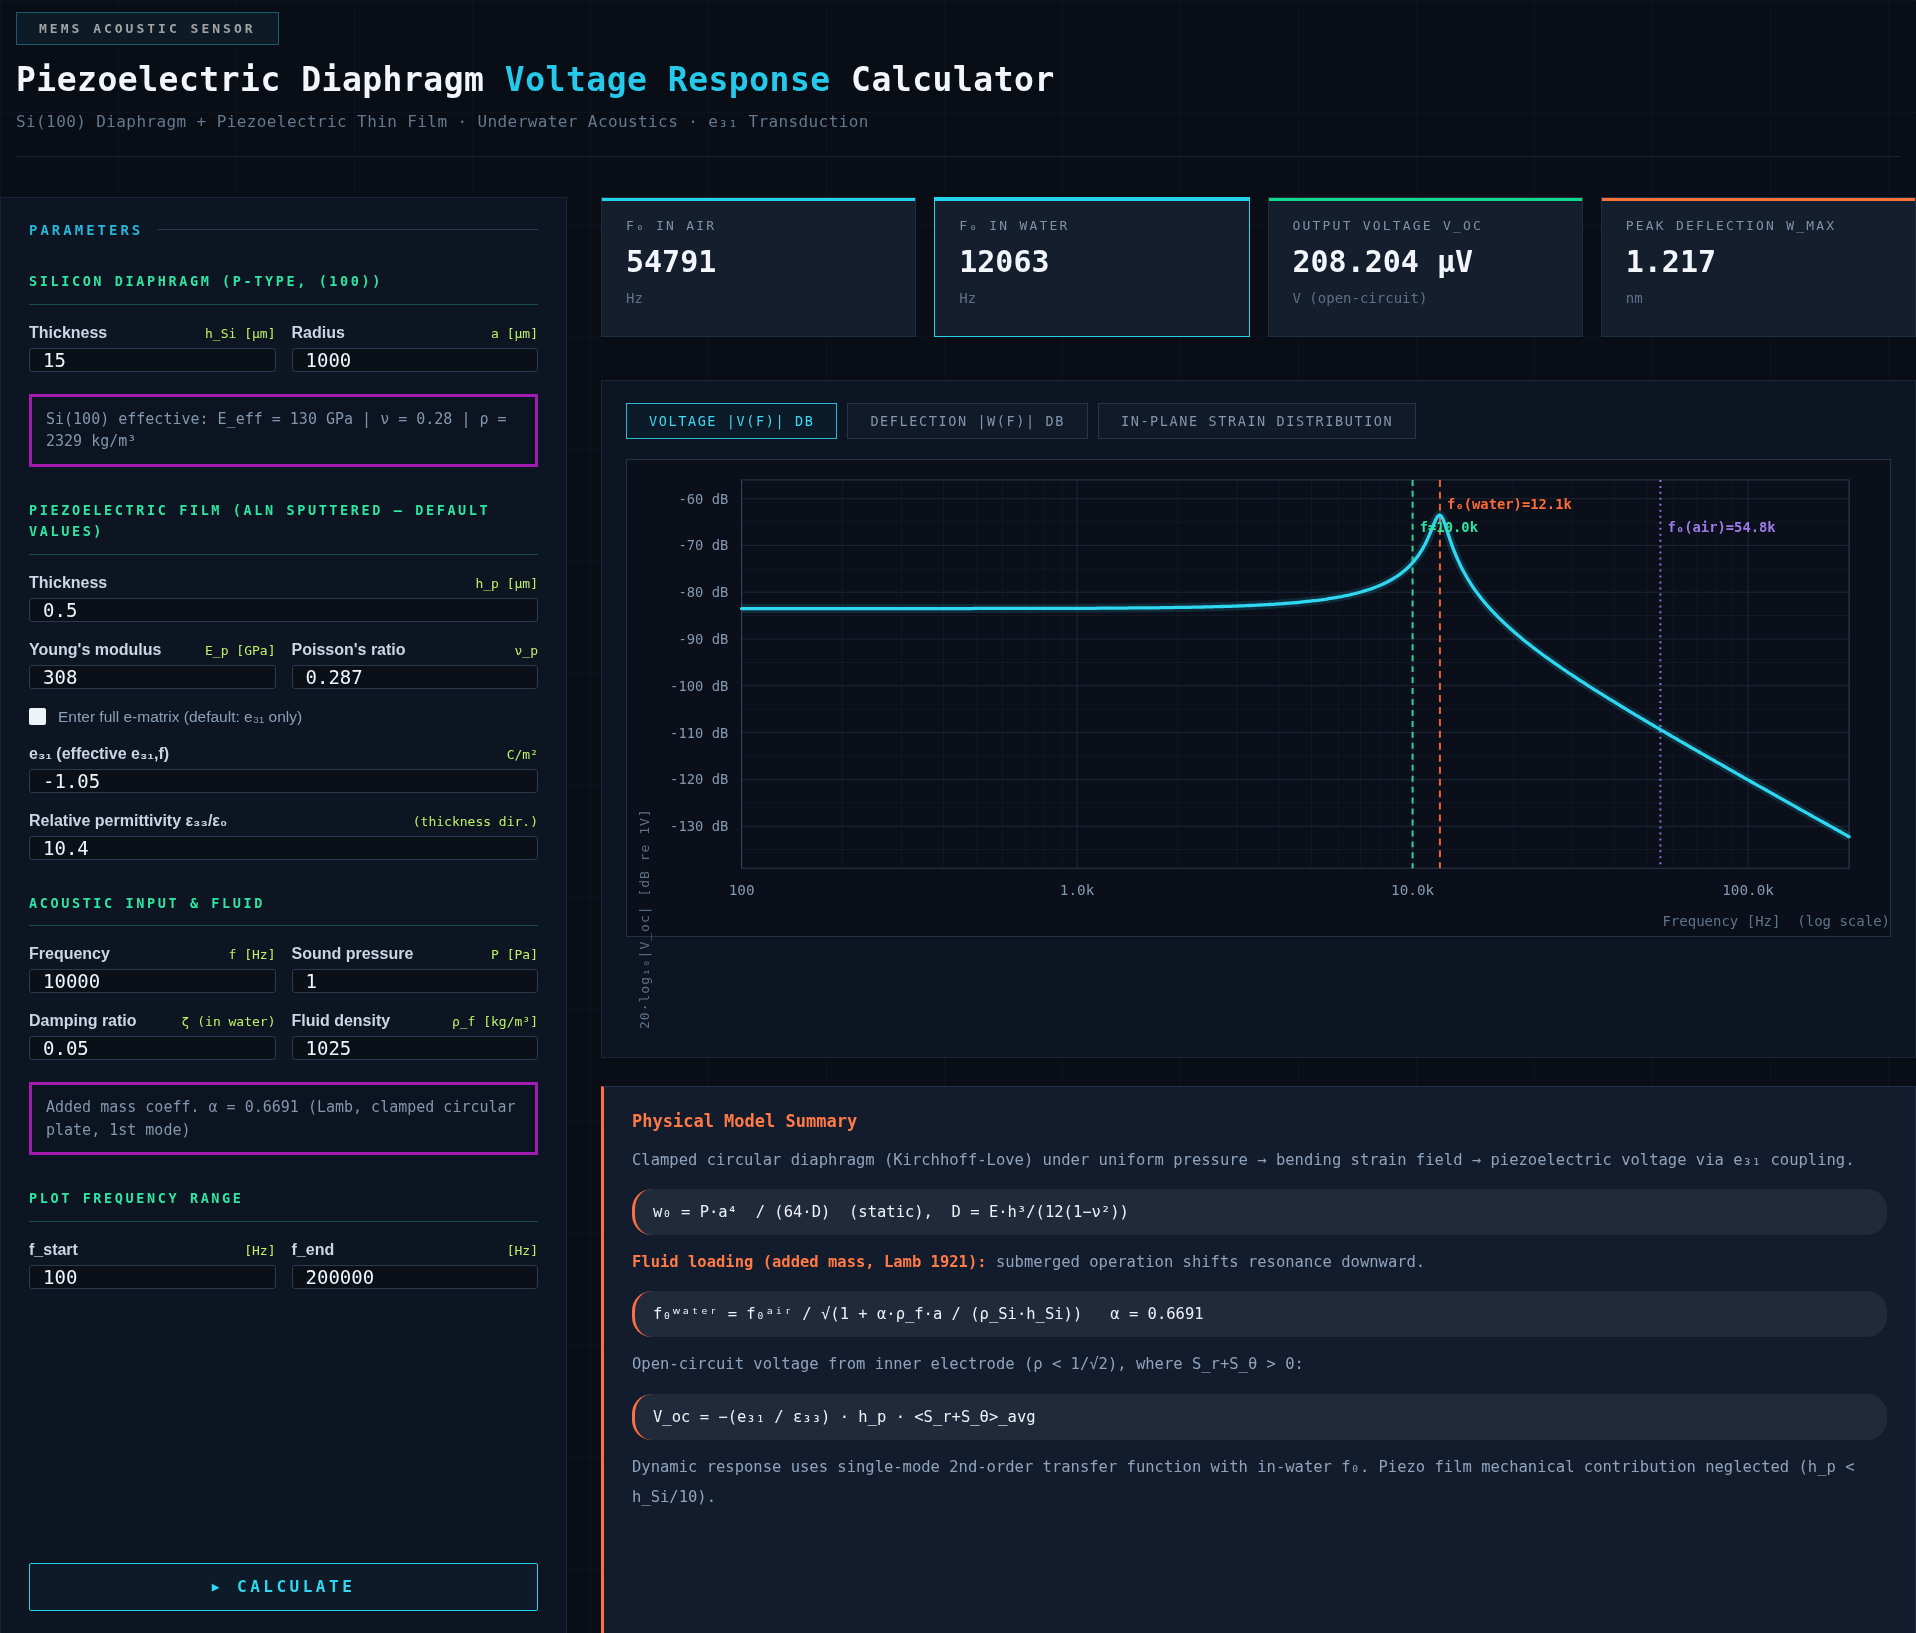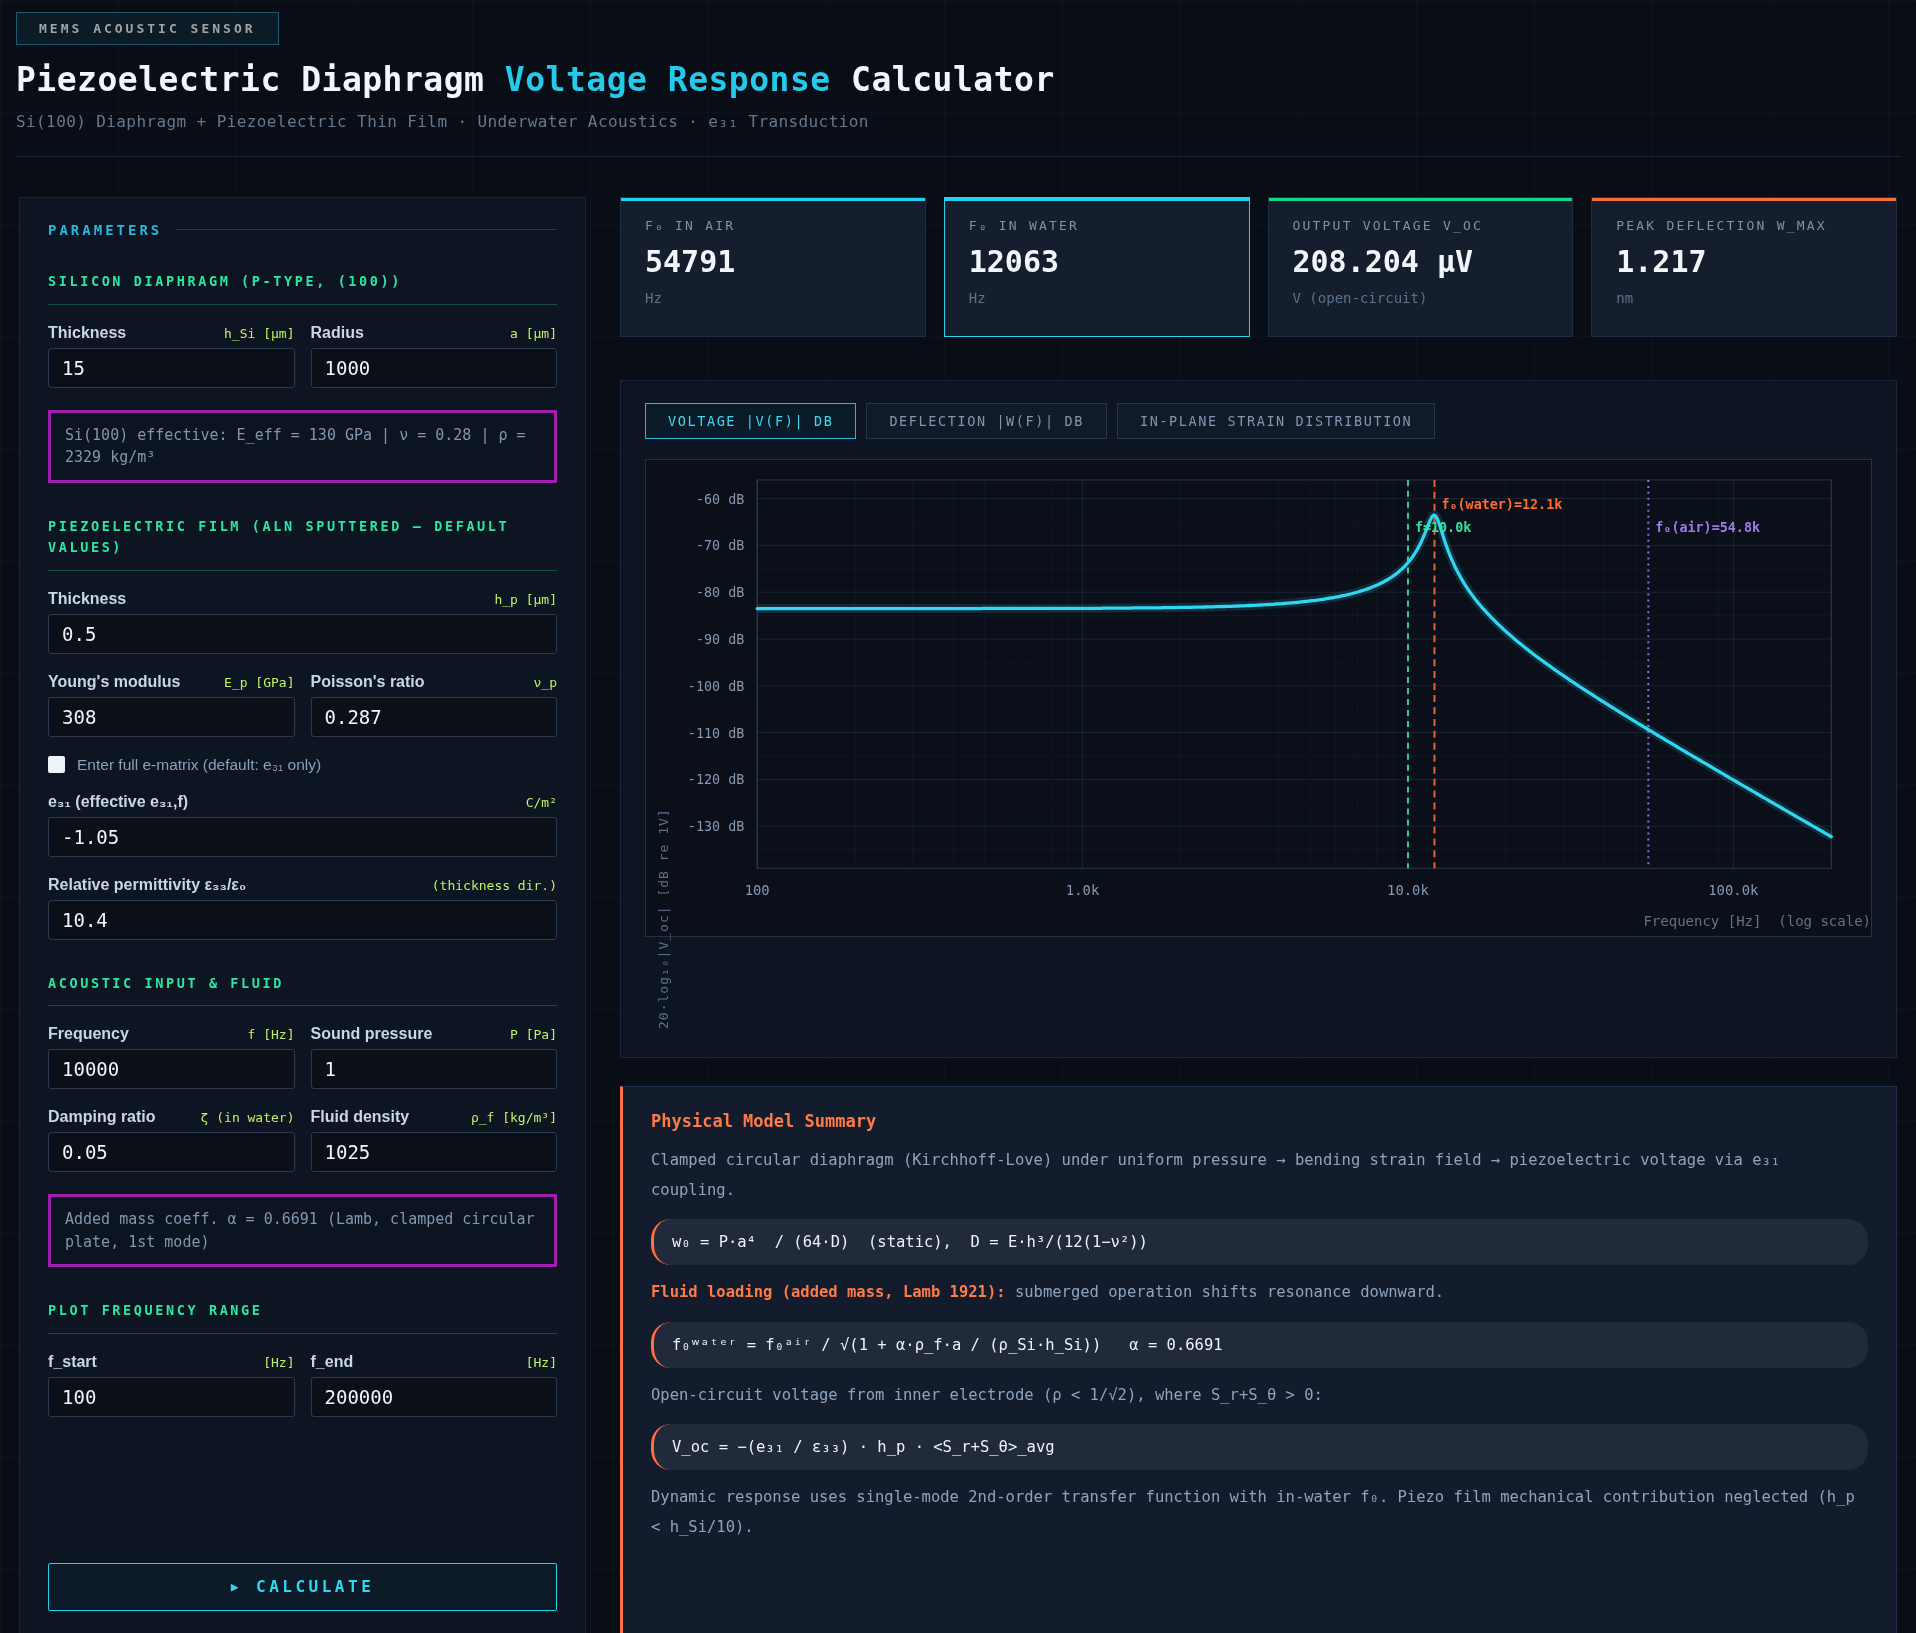--- a/index.html
+++ b/index.html
@@ -33,39 +33,39 @@
   .badge{
     display:inline-block;border:1px solid #1d5a6e;background:#0c1b26;
     color:#a3a3a3;font:bold 13px/1 var(--mono);letter-spacing:3px;
     padding:9px 22px;
   }
   .title{font:bold 33px/1.15 var(--mono);letter-spacing:.5px;margin-top:16px;color:#f2f6fb}
   .title .accent{color:#25c9ea}
   .subtitle{margin-top:13px;font:16px var(--mono);color:#64788f;letter-spacing:.4px}
   .hdr-divider{height:1px;background:#1a2434;margin-top:25px}
   
-  .layout{display:flex;gap:34px;padding:40px 19px 0;align-items:flex-start}
+  .layout{display:flex;gap:34px;padding:40px 0 0;align-items:flex-start}
   
   .sidebar{
     width:567px;height:1437px;flex:none;background:var(--panel);
     border:1px solid #18243a;padding:24px 28px 22px;display:flex;flex-direction:column;overflow:hidden;
   }
   .panel-title{display:flex;align-items:center;gap:14px;color:#29b6d8;font:bold 14px var(--mono);letter-spacing:3px}
   .panel-title .rule{flex:1;height:1px;background:#24384f}
   .sec-head{
     margin-top:33px;padding-bottom:11px;border-bottom:1px solid rgba(46,230,160,.28);
     color:var(--green);font:bold 13.5px/1.6 var(--mono);letter-spacing:2.6px;
   }
   .f-row{display:grid;grid-template-columns:1fr 1fr;gap:16px;margin-top:19px}
   .f-full{margin-top:19px}
   .f-label-row{display:flex;justify-content:space-between;align-items:baseline;margin-bottom:6px}
   .f-label{font:600 16px var(--sans);color:#c9d6e3}
   .f-hint{font:13px var(--mono);color:#bef264}
   .f-input{
-    width:100%;height:40px;background:#0a0f18;border:1px solid #2b3a4f;border-radius:3px;
+    width:100%;height:24px;background:#0a0f18;border:1px solid #2b3a4f;border-radius:3px;
     color:#f0f5fa;font:19px var(--mono);padding:0 13px;outline:none;
   }
   .info-box{
     margin-top:22px;border:3px solid #a21caf;background:rgba(13,20,32,.55);
     padding:11px 14px;color:#8296ad;font:15px/1.5 var(--mono);
   }
   .chk-row{display:flex;align-items:center;gap:12px;margin-top:19px}
   .chk{appearance:none;width:17px;height:17px;background:#eef3f8;border-radius:2px;flex:none;cursor:pointer}
   .chk-label{font:15.5px var(--sans);color:#8aa0b8}
   .flex-spacer{flex:1;min-height:18px}

